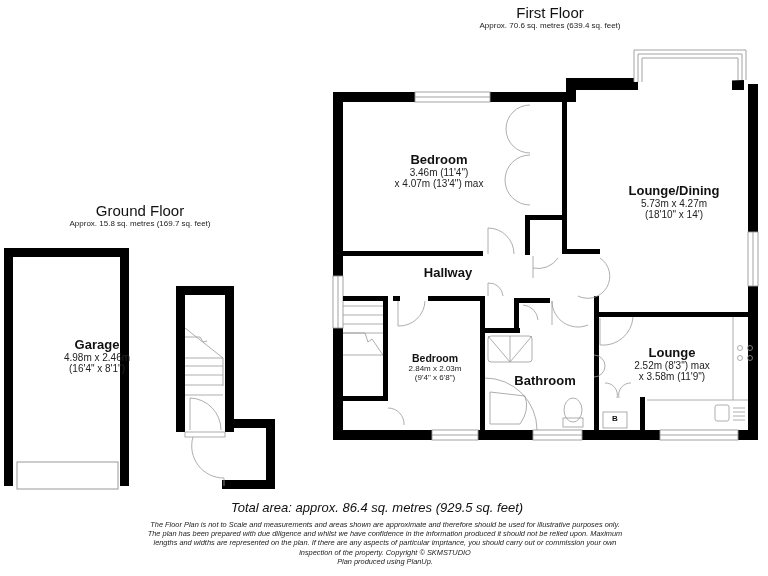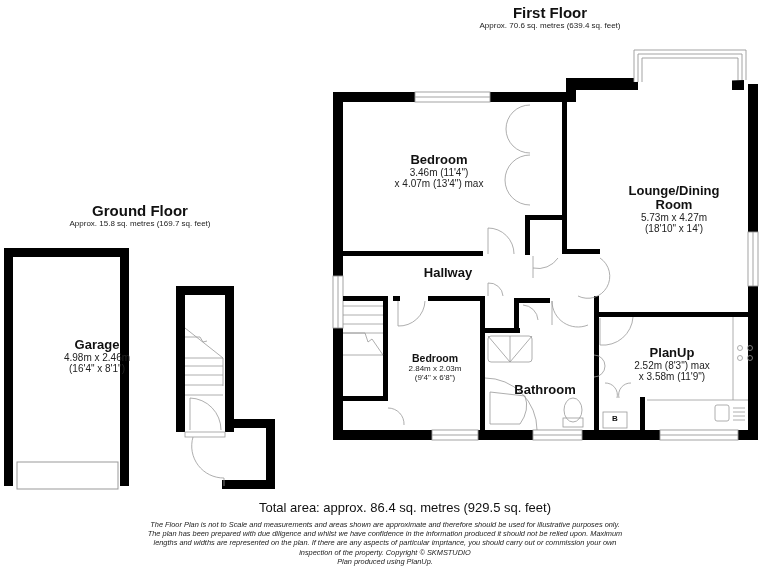--- a/index.html
+++ b/index.html
@@ -1,19 +1,19 @@
 <!DOCTYPE html>
 <html><head>
   <meta charset="utf-8">
   <style>
     html, body { margin: 0; padding: 0; background: #ffffff; }
     body { width: 768px; height: 576px; position: relative; overflow: hidden; font-family: "Liberation Sans", sans-serif; color: #111; }
     .plan-svg { position: absolute; left: 0; top: 0; width: 768px; height: 576px; }
     .abs { position: absolute; text-align: center; white-space: nowrap; }
-    .floor-title { font-weight: bold; font-size: 15px; color: #111; line-height: 17px; }
+    .floor-title { font-weight: normal; font-size: 15px; color: #111; line-height: 17px; }
     .floor-area { font-size: 8px; color: #222; line-height: 10px; }
     .room-name { font-weight: bold; font-size: 13px; color: #111; line-height: 14px; }
     .room-dim { font-size: 10px; color: #222; line-height: 11px; }
     .room-name-sm { font-weight: bold; font-size: 10.5px; line-height: 12px; color:#111; }
     .room-dim-sm { font-size: 8px; line-height: 9px; color: #222; }
     .total { font-size: 13px; color: #111; }
     .disclaimer { font-size: 7.4px; color: #222; line-height: 9.2px; text-align: center; white-space: normal; }
   </style>
 </head>
 <body>
@@ -207,48 +207,47 @@
 </div>
 
 <div class="abs" style="left:380px; top:153px; width:118px;">
   <div class="room-name">Bedroom</div>
   <div class="room-dim">3.46m (11'4")</div>
   <div class="room-dim">x 4.07m (13'4") max</div>
 </div>
 
 <div class="abs" style="left:610px; top:184px; width:128px;">
   <div class="room-name">Lounge/Dining</div>
-  <div class="room-name">Room</div>
   <div class="room-dim">5.73m x 4.27m</div>
   <div class="room-dim">(18'10" x 14')</div>
 </div>
 
 <div class="abs" style="left:408px; top:266px; width:80px;">
   <div class="room-name">Hallway</div>
 </div>
 
 <div class="abs" style="left:398px; top:352px; width:74px;">
   <div class="room-name-sm">Bedroom</div>
   <div class="room-dim-sm">2.84m x 2.03m</div>
   <div class="room-dim-sm">(9'4" x 6'8")</div>
 </div>
 
-<div class="abs" style="left:508px; top:383px; width:74px;">
+<div class="abs" style="left:508px; top:374px; width:74px;">
   <div class="room-name">Bathroom</div>
 </div>
 
 <div class="abs" style="left:612px; top:346px; width:120px;">
-  <div class="room-name">PlanUp</div>
+  <div class="room-name">Lounge</div>
   <div class="room-dim">2.52m (8'3") max</div>
   <div class="room-dim">x 3.58m (11'9")</div>
 </div>
 
 <div class="abs" style="left:603px; top:414px; width:24px; font-size:8px; font-weight:bold;">B</div>
 
-<div class="abs total" style="left:200px; top:500px; width:410px;">Total area: approx. 86.4 sq. metres (929.5 sq. feet)</div>
+<div class="abs total" style="left:172px; top:500px; width:410px;font-style:italic;">Total area: approx. 86.4 sq. metres (929.5 sq. feet)</div>
 
 <div class="abs disclaimer" style="left:100px; top:520px; width:570px;font-style:italic;">
   <div>The Floor Plan is not to Scale and measurements and areas shown are approximate and therefore should be used for illustrative purposes only.</div>
   <div>The plan has been prepared with due diligence and whilst we have confidence in the information produced it should not be relied upon. Maximum</div>
   <div>lengths and widths are represented on the plan. If there are any aspects of particular imprtance, you should carry out or commission your own</div>
   <div>inspection of the property. Copyright © SKMSTUDIO</div>
   <div>Plan produced using PlanUp.</div>
 </div>
 
 </body></html>

